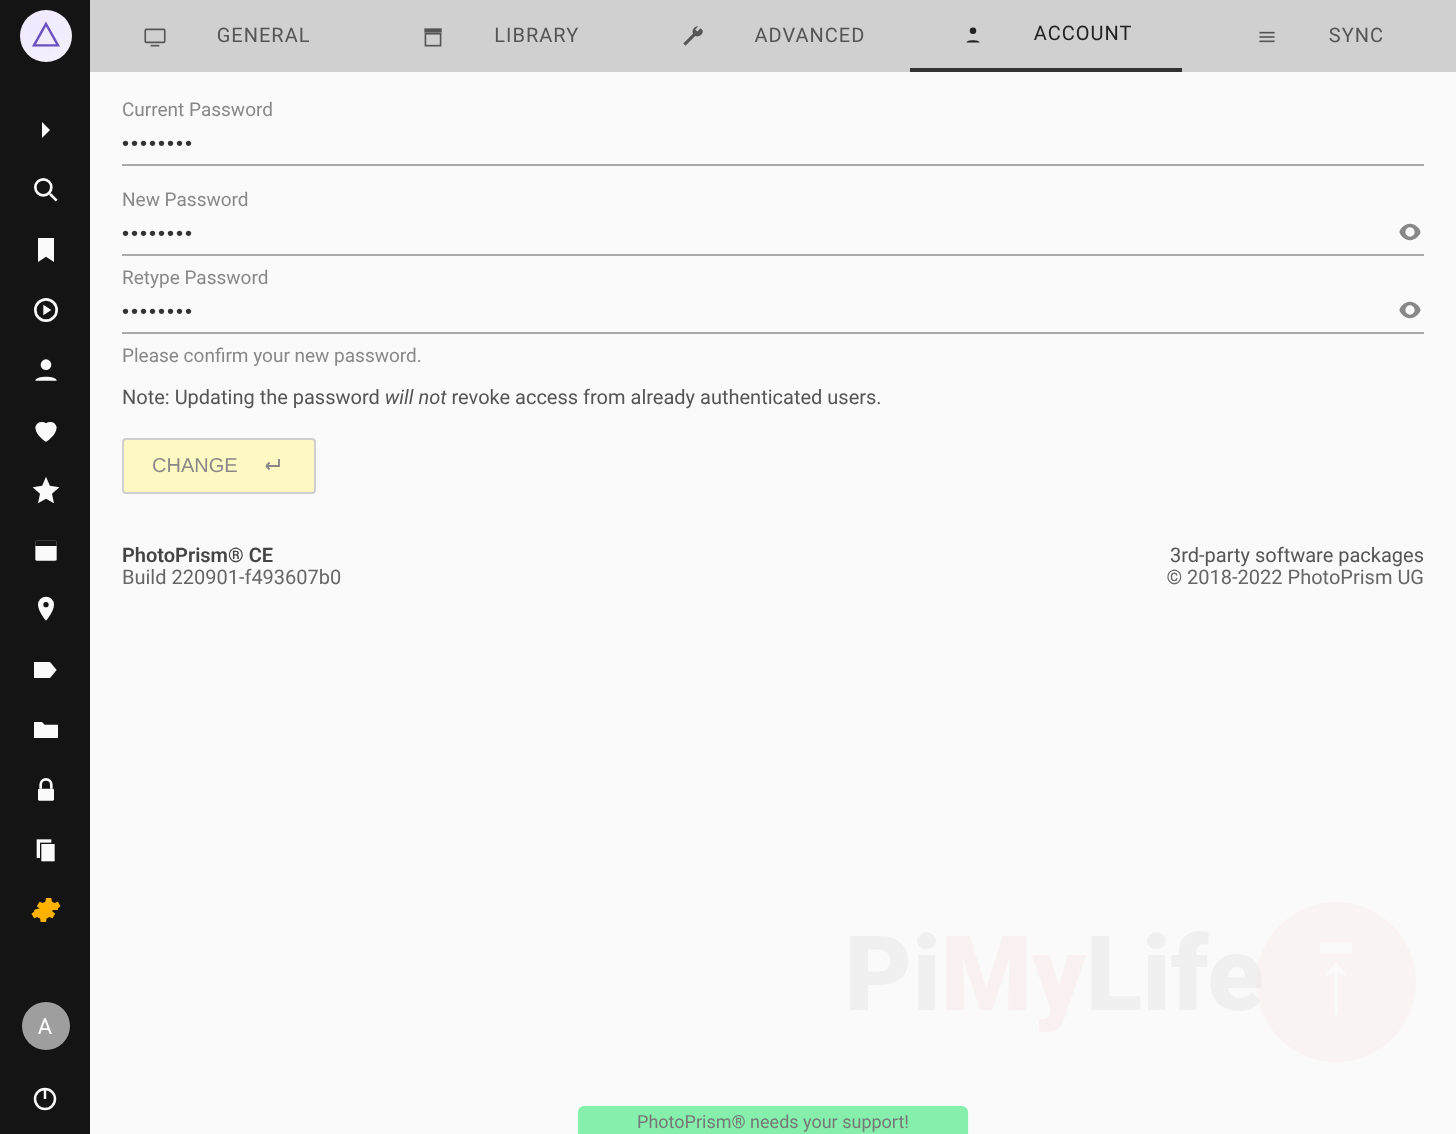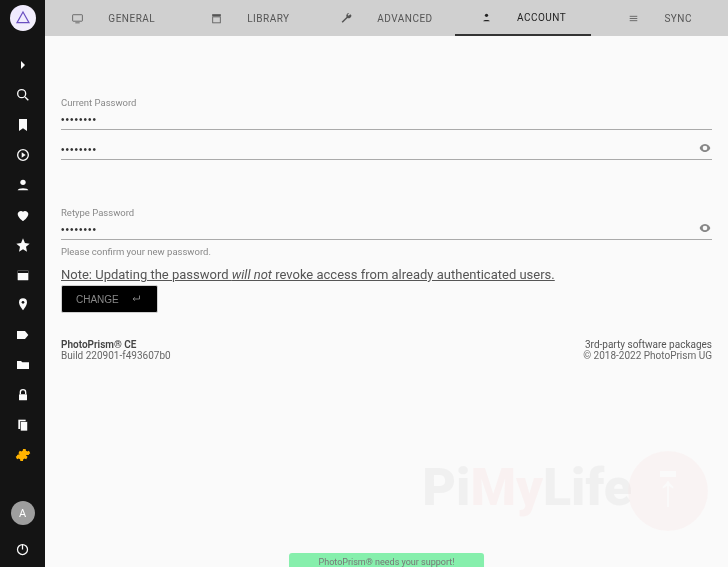--- a/index.html
+++ b/index.html
@@ -23,29 +23,29 @@
 
   
   .tabs { height: 36px; background: #d0d0d0; display: flex; align-items: stretch; }
   .tab { flex: 1; display:flex; align-items:center; justify-content:center; gap: 24px; font-size: 10px; letter-spacing: 0.5px; color: #555; cursor: pointer; }
   .tab.active { color: #222; border-bottom: 2px solid #333; }
   .tab svg { width: 13px; height: 13px; }
 
   
   .content { padding: 14px 16px 0 16px; overflow-y: auto; flex: 1; position: relative; }
   .field { margin-bottom: 6px; }
-  .field-label { font-size: 9.5px; color: #888; margin-bottom: 4px; display:block;margin-top:47px; }
+  .field-label { font-size: 9.5px; color: #888; margin-bottom: 4px; display:block; }
   .field-line { position: relative; border-bottom: 1px solid #aaa; display:flex; align-items:center; }
   .field-input { border:none; outline:none; background:transparent; font-size: 10px; color:#333; width: 100%; padding: 2px 0 4px 0; letter-spacing: 1px; }
   .visibility-icon { width: 14px; height: 14px; color:#888; position:absolute; right:0; bottom:4px; }
   .hint { font-size: 9.5px; color: #888; margin: 6px 0 10px 0; }
-  .note { font-size: 13px; color: #555; margin: 6px 0 3px 0; text-decoration: underline; }
+  .note { font-size: 10px; color: #555; margin: 6px 0 14px 0; }
   .note .will-not { font-style: italic; }
 
-  .change-btn { border: 1px solid #cfcfcf; background:#000000; color:#888; padding: 6px 14px; font-size:10px; border-radius:2px; display:inline-flex; align-items:center; gap:10px; cursor: default; }
+  .change-btn { border: 1px solid #cfcfcf; background:#fef9c3; color:#888; padding: 6px 14px; font-size:10px; border-radius:2px; display:inline-flex; align-items:center; gap:10px; cursor: default; }
   .change-btn svg { width: 14px; height: 14px; }
 
   .footer { display:flex; justify-content: space-between; margin-top: 26px; font-size: 10px; color:#444; }
   .footer .left .brand { font-weight: 600; }
   .footer .left .build { color:#666; }
   .footer .right { text-align: right; color:#666;margin-left:18px; }
   .footer .right a { color:#555; text-decoration: none; }
 
   
   .watermark { position: absolute; bottom: 40px; right: 20px; opacity: 0.12; pointer-events:none; font-weight: 900; font-size: 52px; color: #b0b0b0; display:flex; align-items:center; }
@@ -205,20 +205,21 @@
       <div class="field">
         <label class="field-label">Current Password</label>
         <div class="field-line">
           <input type="password" class="field-input" value="••••••••" style="">
         </div>
       </div>
 
       <div style="height:6px"></div>
 
       <div class="field">
+        <label class="field-label">New Password</label>
         <div class="field-line">
           <input type="password" class="field-input" value="••••••••" style="">
           <svg class="visibility-icon" viewBox="0 0 24 24">
               <path fill="currentColor" d="M12 5c5 0 9 5 9 7s-4 7-9 7-9-5-9-7 4-7 9-7zm0 3a4 4 0 1 0 0 8 4 4 0 0 0 0-8z"></path>
             </svg>
         </div>
       </div>
 
       <div class="field">
         <label class="field-label">Retype Password</label>

